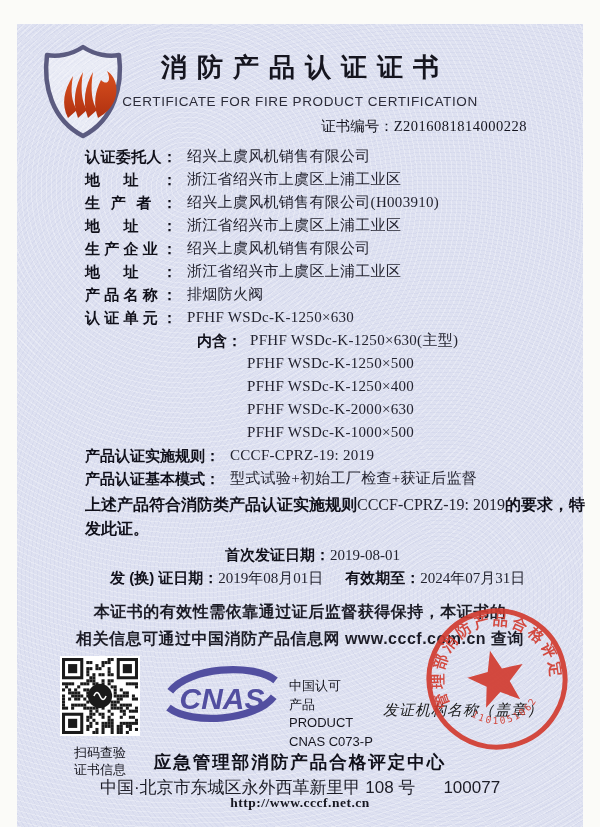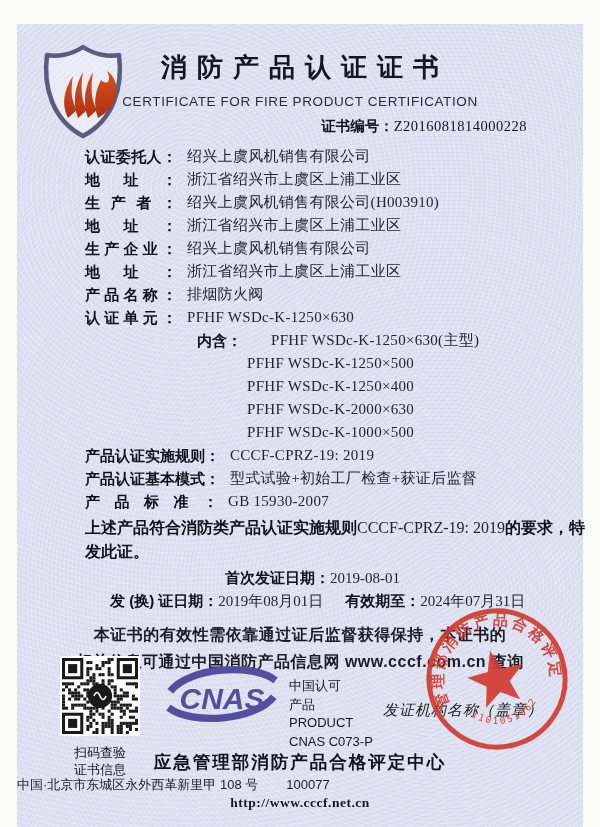--- a/index.html
+++ b/index.html
@@ -19,33 +19,33 @@
   }
   .logo{position:absolute;left:18px;top:16px;width:96px;height:104px;}
   .title{
     text-align:center;padding-top:26px;font-size:26px;font-weight:bold;
     letter-spacing:10px;text-indent:10px;color:#15151f;
   }
   .subtitle{text-align:center;margin-top:9px;font-size:13.5px;letter-spacing:.6px;color:#2b2b38;}
   .certno{
     text-align:right;padding-right:56px;margin-top:8px;font-size:14.5px;color:#14141e;
   }
-  .certno .lblb{font-weight:bold;}
+  .certno .lblb{font-weight:normal;}
   .certno .num{font-family:"Liberation Serif","DejaVu Serif",serif;letter-spacing:.5px;}
   .fields{margin:9px 0 0 68px;}
   .row{display:flex;line-height:23px;height:23px;font-size:15px;white-space:nowrap;}
   .lbl{
     font-weight:bold;color:#10101a;min-width:92px;
     text-align:justify;text-align-last:justify;margin-right:10px;
   }
   .val{
     font-family:"Liberation Serif","DejaVu Serif",serif;
     color:#23232f;letter-spacing:.3px;
   }
-  .row.i1{margin-left:112px;gap:21px;}
+  .row.i1{margin-left:112px;}
   .row.i1 .lbl{min-width:auto;text-align-last:auto;margin-right:8px;}
   .row.i2{margin-left:162px;}
   .row.i3 .lbl{min-width:133px;}
   .statement{
     margin:3px 0 0 68px;width:505px;font-size:16px;line-height:24px;
     font-weight:bold;color:#10101a;
   }
   .statement .code{
     font-family:"Liberation Serif","DejaVu Serif",serif;font-weight:normal;
     color:#23232f;white-space:nowrap;
@@ -67,21 +67,21 @@
   .cnas{position:absolute;left:146px;top:640px;width:118px;height:60px;}
   .cnas-text{position:absolute;left:272px;top:653px;font-size:13px;line-height:18.5px;color:#16161f;}
   .seal-cap{
     position:absolute;left:366px;top:677px;font-size:15px;letter-spacing:1px;
     font-family:"Liberation Serif","DejaVu Serif",serif;font-style:italic;color:#1a1a1a;
     white-space:nowrap;
   }
   .seal{position:absolute;left:405px;top:580px;width:150px;height:150px;transform:rotate(-14deg);opacity:.92;}
   .org{position:absolute;left:0;top:726px;width:100%;text-align:center;
     font-size:17.5px;font-weight:bold;letter-spacing:2px;color:#10101a;}
-  .addr{position:absolute;left:0;top:752px;width:100%;font-size:13px;color:#1c1c26;}
+  .addr{position:absolute;left:0;top:752px;width:100%;text-align:center;font-size:17px;color:#1c1c26;}
   .addr .pc{margin-left:28px;}
   .site{position:absolute;left:0;top:771px;width:100%;text-align:center;font-size:13.5px;
     font-family:"Liberation Serif","DejaVu Serif",serif;color:#16161f;font-weight:bold;letter-spacing:.5px;}
 </style>
 </head>
 <body style="--bg: #dde0f0; --cnas-blue: #524fa0; --seal-red: #d23c30; --flame-orange: #d9501f; --flame-dark: #b03110; --shield-stroke: #5b5b80;">
 
 <div class="cert">
 
   <svg class="logo" viewBox="0 0 96 104">
@@ -153,24 +153,20 @@
       <div class="row i2">
         <span class="val">PFHF WSDc-K-1000×500</span>
       </div>
       <div class="row i3">
         <span class="lbl">产品认证实施规则：</span>
         <span class="val">CCCF-CPRZ-19: 2019</span>
       </div>
       <div class="row i3">
         <span class="lbl">产品认证基本模式：</span>
         <span class="val">型式试验+初始工厂检查+获证后监督</span>
-      </div>
-      <div class="row i3">
-        <span class="lbl">产品标准：</span>
-        <span class="val">GB 15930-2007</span>
       </div>
     </div>
 
   <div class="statement">
     <span>上述产品符合消防类产品认证实施规则</span><span class="code">CCCF-CPRZ-19: 2019</span><span>的要求，特发此证。</span>
   </div>
 
   <div class="dates">
     <div class="line first">
       <span class="lblb">首次发证日期：</span><span class="dval">2019-08-01</span>

